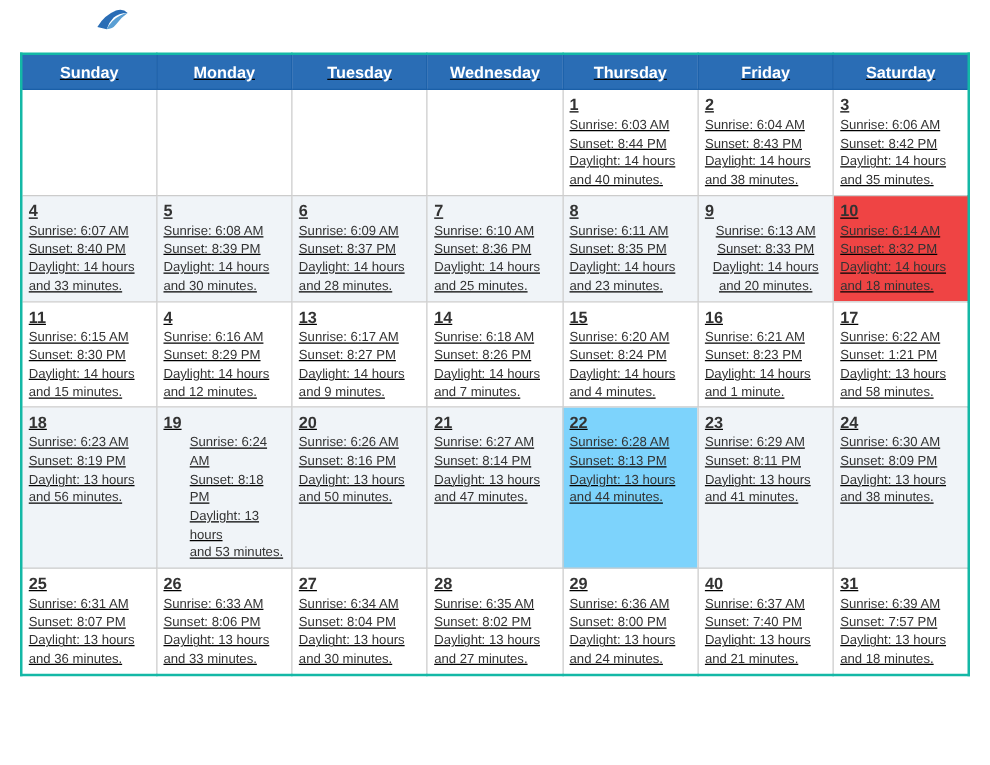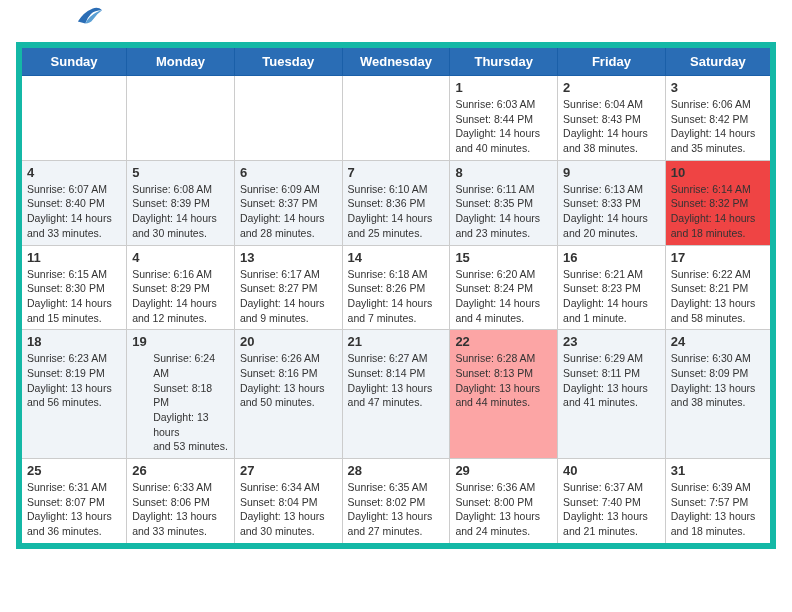--- a/index.html
+++ b/index.html
@@ -37,21 +37,22 @@
       font-weight: bold;
       color: #333;
     }
     .location {
       font-size: 16px;
       color: #333;
     }
     .calendar {
       width: 100%;
       border-collapse: collapse;
-      border: 6px solid #14b8a6;
+      border: 2px solid #14b8a6;
+      text-decoration: underline;
     }
     .calendar th {
       background: #2a6db5;
       color: #fff;
       text-align: center;
       padding: 6px 4px;
       font-size: 13px;
       border: 1px solid #1a5fa8;
     }
     .calendar td {
@@ -174,21 +175,21 @@
         </td>
         <td style="background: rgb(240, 244, 248);">
           <div class="day-number">8</div>
           <div class="day-info" style="white-space: pre-line;">Sunrise: 6:11 AM
 Sunset: 8:35 PM
 Daylight: 14 hours
 and 23 minutes.</div>
         </td>
         <td style="background: rgb(240, 244, 248);">
           <div class="day-number">9</div>
-          <div class="day-info" style="white-space: pre-line;">Sunrise: 6:13 AM
+          <div class="day-info" style="white-space: pre-line; text-align: center;">Sunrise: 6:13 AM
 Sunset: 8:33 PM
 Daylight: 14 hours
 and 20 minutes.</div>
         </td>
         <td style="background: #ef4444;">
           <div class="day-number">10</div>
           <div class="day-info" style="white-space: pre-line;">Sunrise: 6:14 AM
 Sunset: 8:32 PM
 Daylight: 14 hours
 and 18 minutes.</div>
@@ -233,21 +234,21 @@
         <td>
           <div class="day-number">16</div>
           <div class="day-info" style="white-space: pre-line;">Sunrise: 6:21 AM
 Sunset: 8:23 PM
 Daylight: 14 hours
 and 1 minute.</div>
         </td>
         <td>
           <div class="day-number">17</div>
           <div class="day-info" style="white-space: pre-line;">Sunrise: 6:22 AM
-Sunset: 8:21 PM
+Sunset: 1:21 PM
 Daylight: 13 hours
 and 58 minutes.</div>
         </td>
       </tr>
       <tr>
         <td style="background: rgb(240, 244, 248); margin-left: 12px;">
           <div class="day-number">18</div>
           <div class="day-info" style="white-space: pre-line;">Sunrise: 6:23 AM
 Sunset: 8:19 PM
 Daylight: 13 hours
@@ -267,21 +268,21 @@
 Daylight: 13 hours
 and 50 minutes.</div>
         </td>
         <td style="background: rgb(240, 244, 248);">
           <div class="day-number">21</div>
           <div class="day-info" style="white-space: pre-line;">Sunrise: 6:27 AM
 Sunset: 8:14 PM
 Daylight: 13 hours
 and 47 minutes.</div>
         </td>
-        <td style="background: #fca5a5;">
+        <td style="background: #7dd3fc;">
           <div class="day-number">22</div>
           <div class="day-info" style="white-space: pre-line;">Sunrise: 6:28 AM
 Sunset: 8:13 PM
 Daylight: 13 hours
 and 44 minutes.</div>
         </td>
         <td style="background: rgb(240, 244, 248);">
           <div class="day-number">23</div>
           <div class="day-info" style="white-space: pre-line;">Sunrise: 6:29 AM
 Sunset: 8:11 PM

